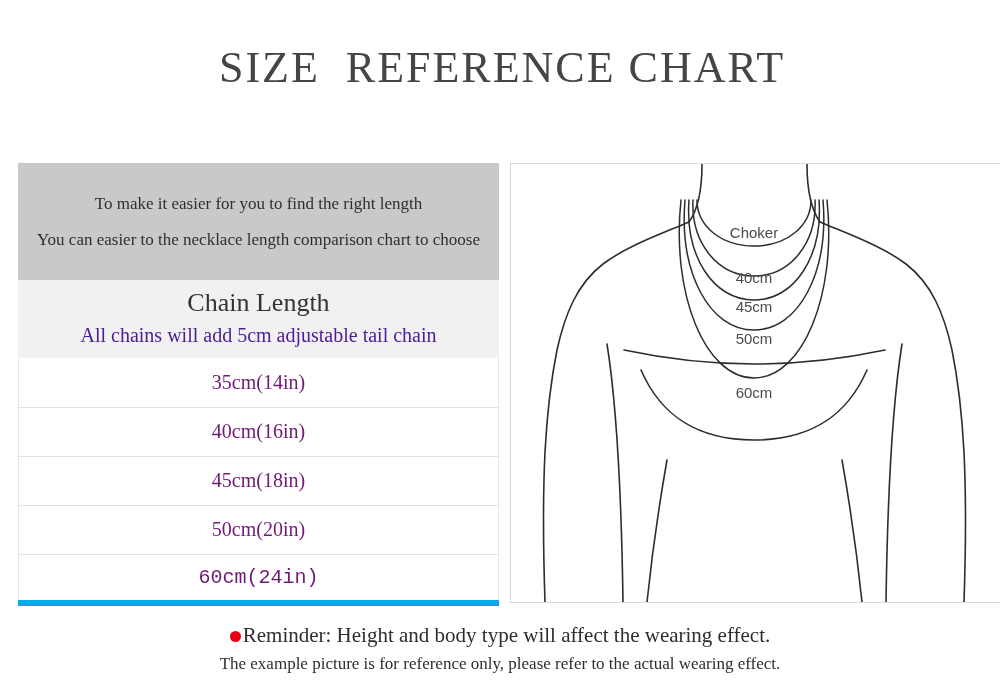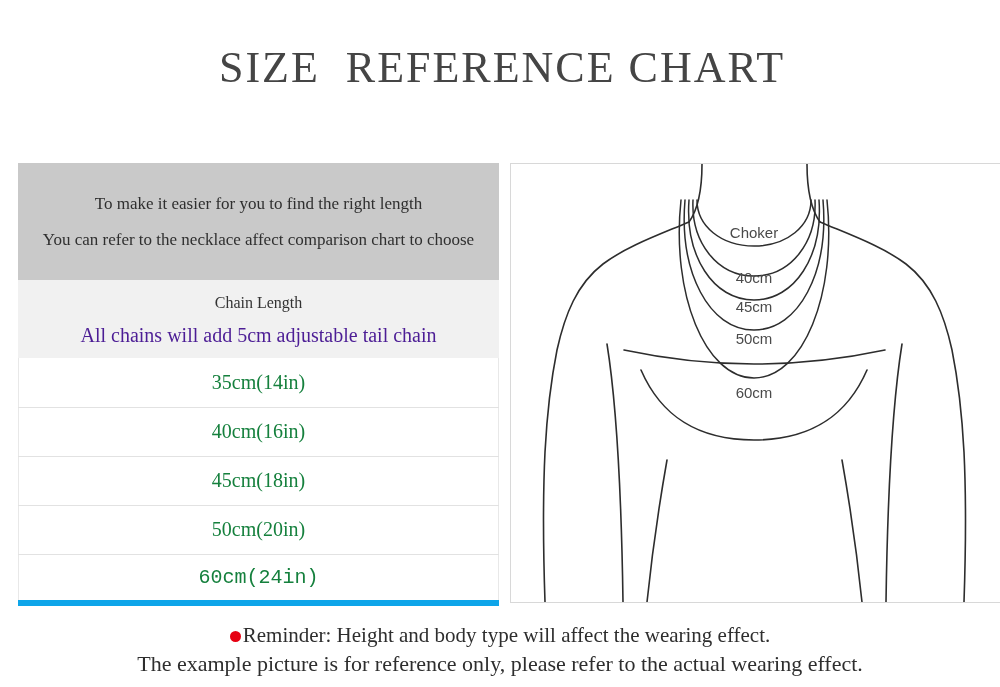--- a/index.html
+++ b/index.html
@@ -64,40 +64,40 @@
 
   .chain-head {
     width: 481px;
     background: #f1f1f1;
     padding-top: 6px;
     padding-bottom: 8px;
     box-sizing: border-box;
     text-align: center;
   }
   .chain-head .h1 {
-    font-size: 16px;
+    font-size: 26px;
     color: #333;
     line-height: 34px;
   }
   .chain-head .h2 {
     font-size: 20px;
     color: #4c1d95;
     line-height: 30px;
   }
 
   .size-table {
     width: 481px;
     border-collapse: collapse;
     table-layout: fixed;
   }
   .size-table tr { height: 49px; }
   .size-table td {
     text-align: center;
     font-size: 20px;
-    color: #15803d;
+    color: #701a75;
     border-bottom: 1px solid #e2e2e2;
     border-left: 1px solid #e8e8e8;
     border-right: 1px solid #e8e8e8;
     background: #ffffff;
     margin-left: 24px;
   }
   .size-table tr:last-child td { border-bottom: 6px solid #0ea5e9; font-family: Liberation Mono, monospace; }
 
   
   .right-panel {
@@ -142,38 +142,38 @@
     width: 11px;
     height: 11px;
     background: #e60012;
     border-radius: 50%;
     vertical-align: middle;
     margin-right: 2px;
     position: relative;
     top: -1px;
   }
   .foot-line-2 {
-    font-size: 22px;
+    font-size: 17px;
     color: #2e2e2e;
     line-height: 28px;
     margin-top: 2px;
   }
 </style>
 </head>
 <body>
 
 <div class="page">
 
   <div class="title">SIZE  REFERENCE CHART</div>
 
   <div class="left-panel">
 
     <div class="intro-box">
       <div class="intro-line first">To make it easier for you to find the right length</div>
-      <div class="intro-line">You can refer to the necklace affect comparison chart to choose</div>
+      <div class="intro-line">You can easier to the necklace length comparison chart to choose</div>
     </div>
 
     <div class="chain-head">
       <div class="h1">Chain Length</div>
       <div class="h2">All chains will add 5cm adjustable tail chain</div>
     </div>
 
     <table class="size-table">
       <tbody>
         <tr>

